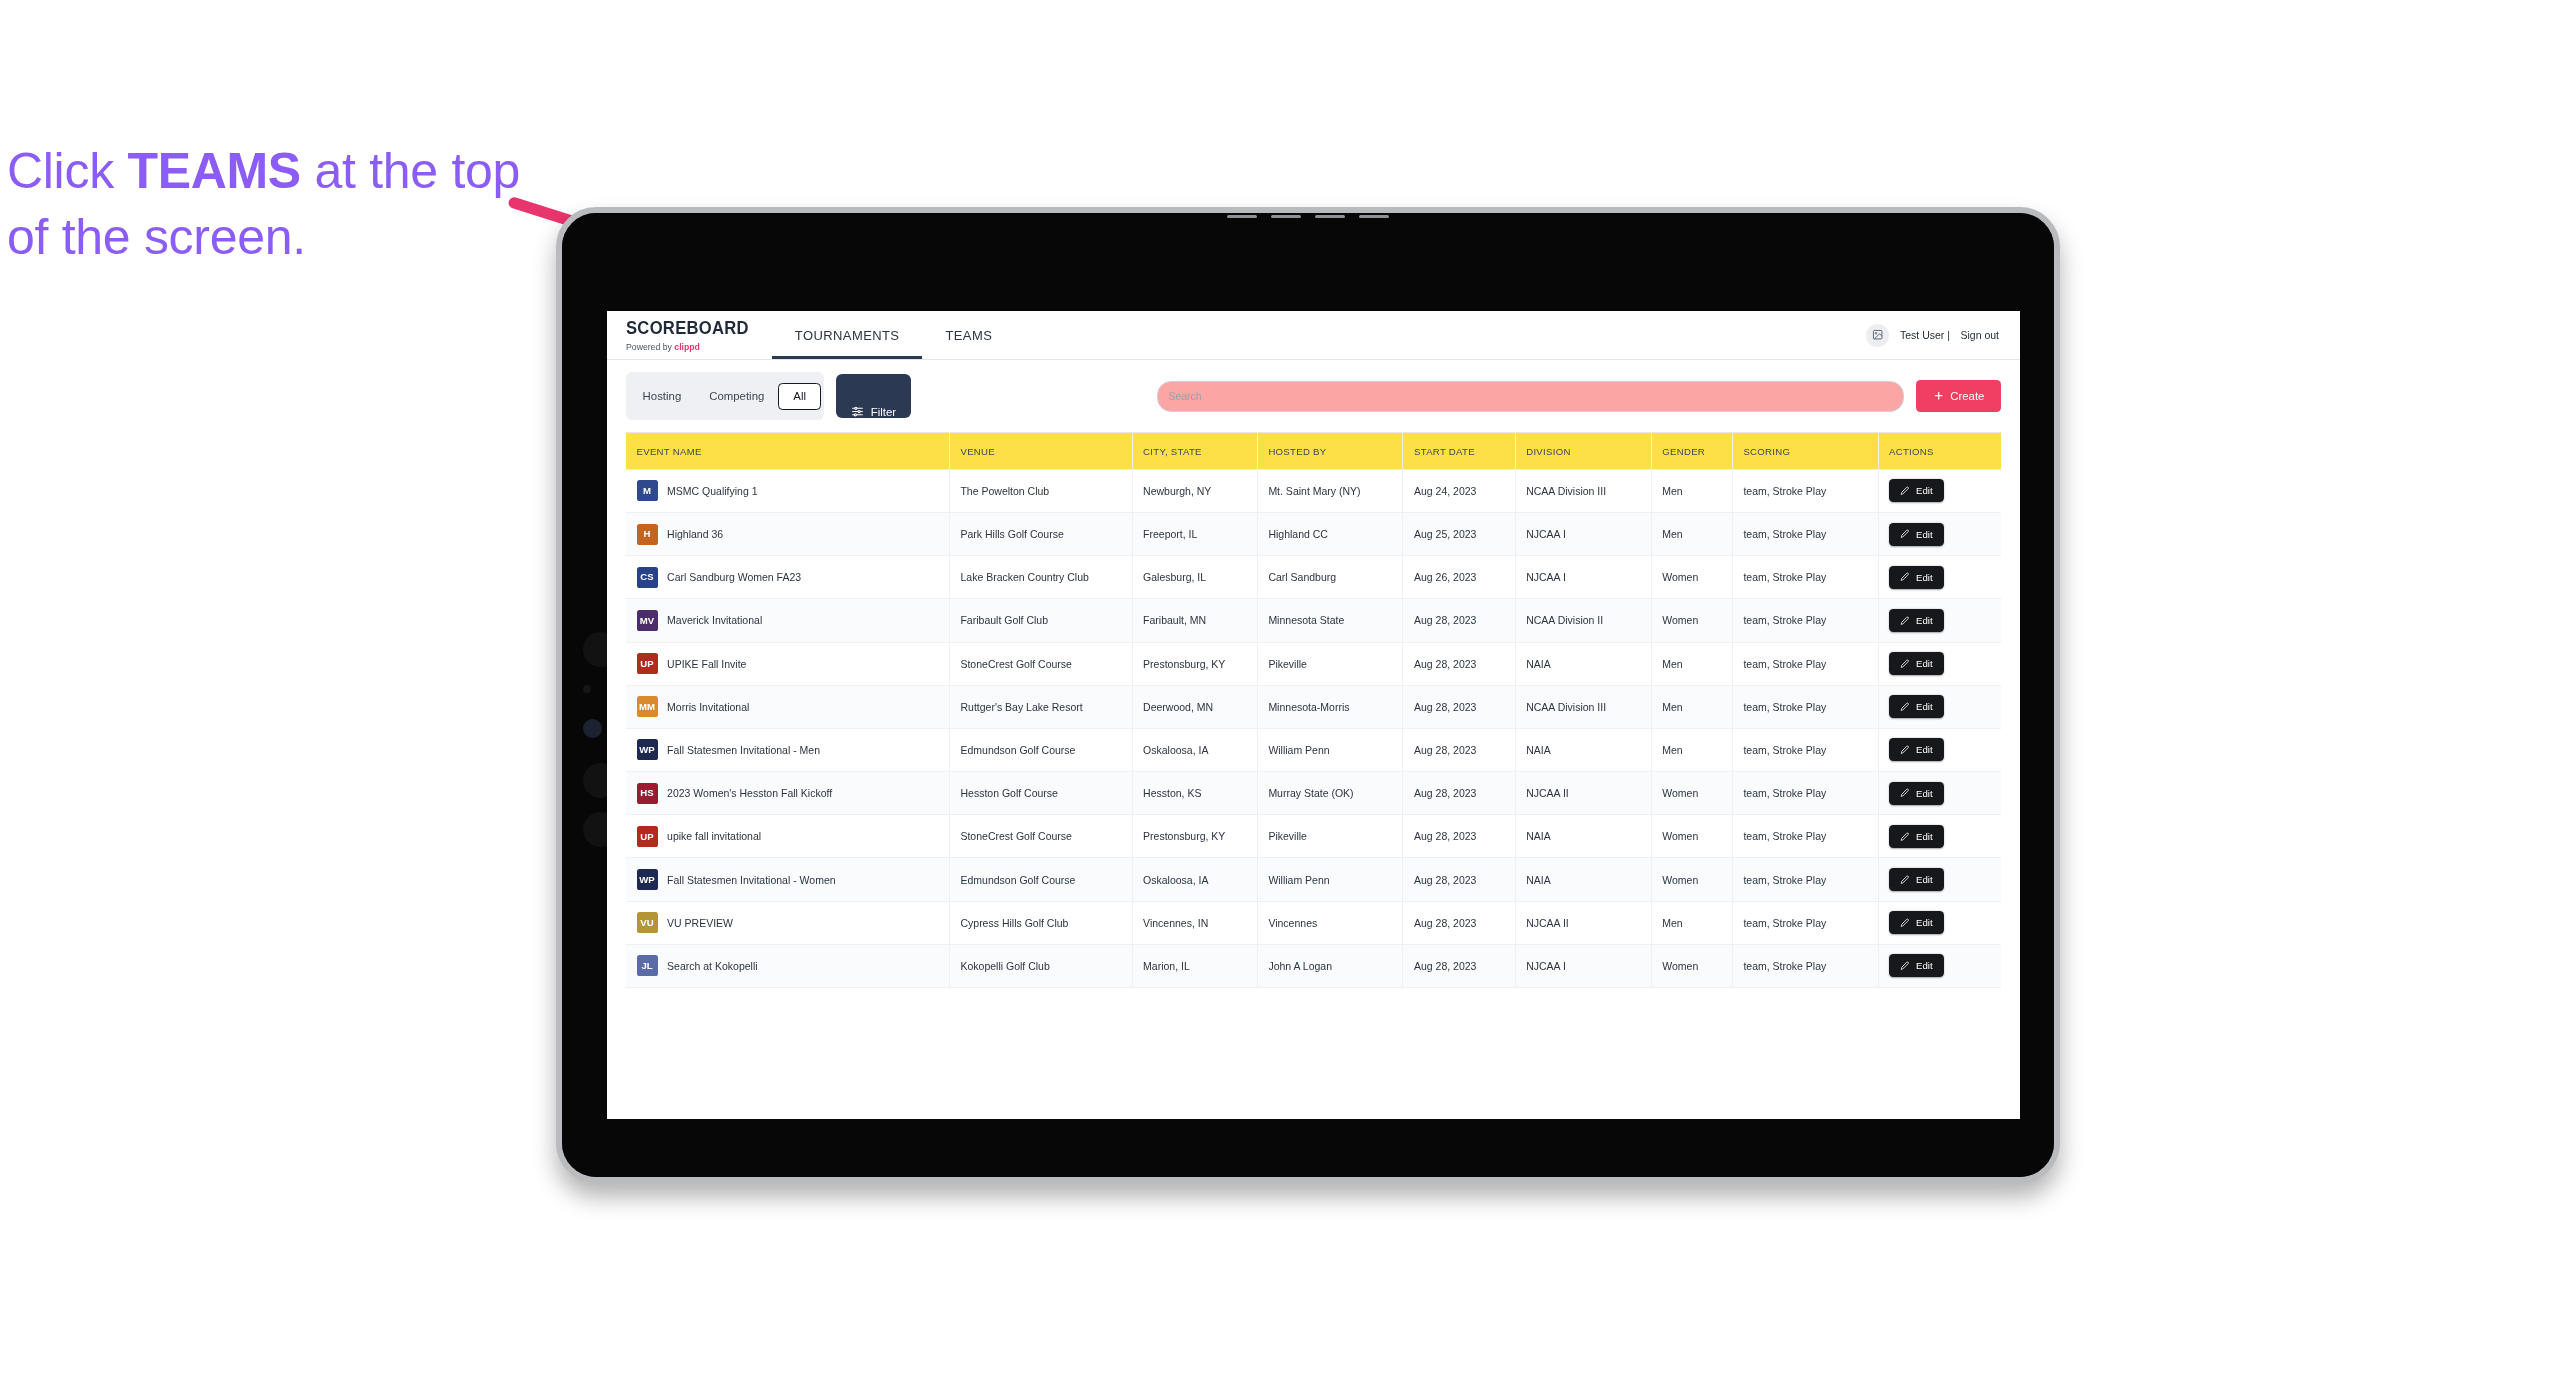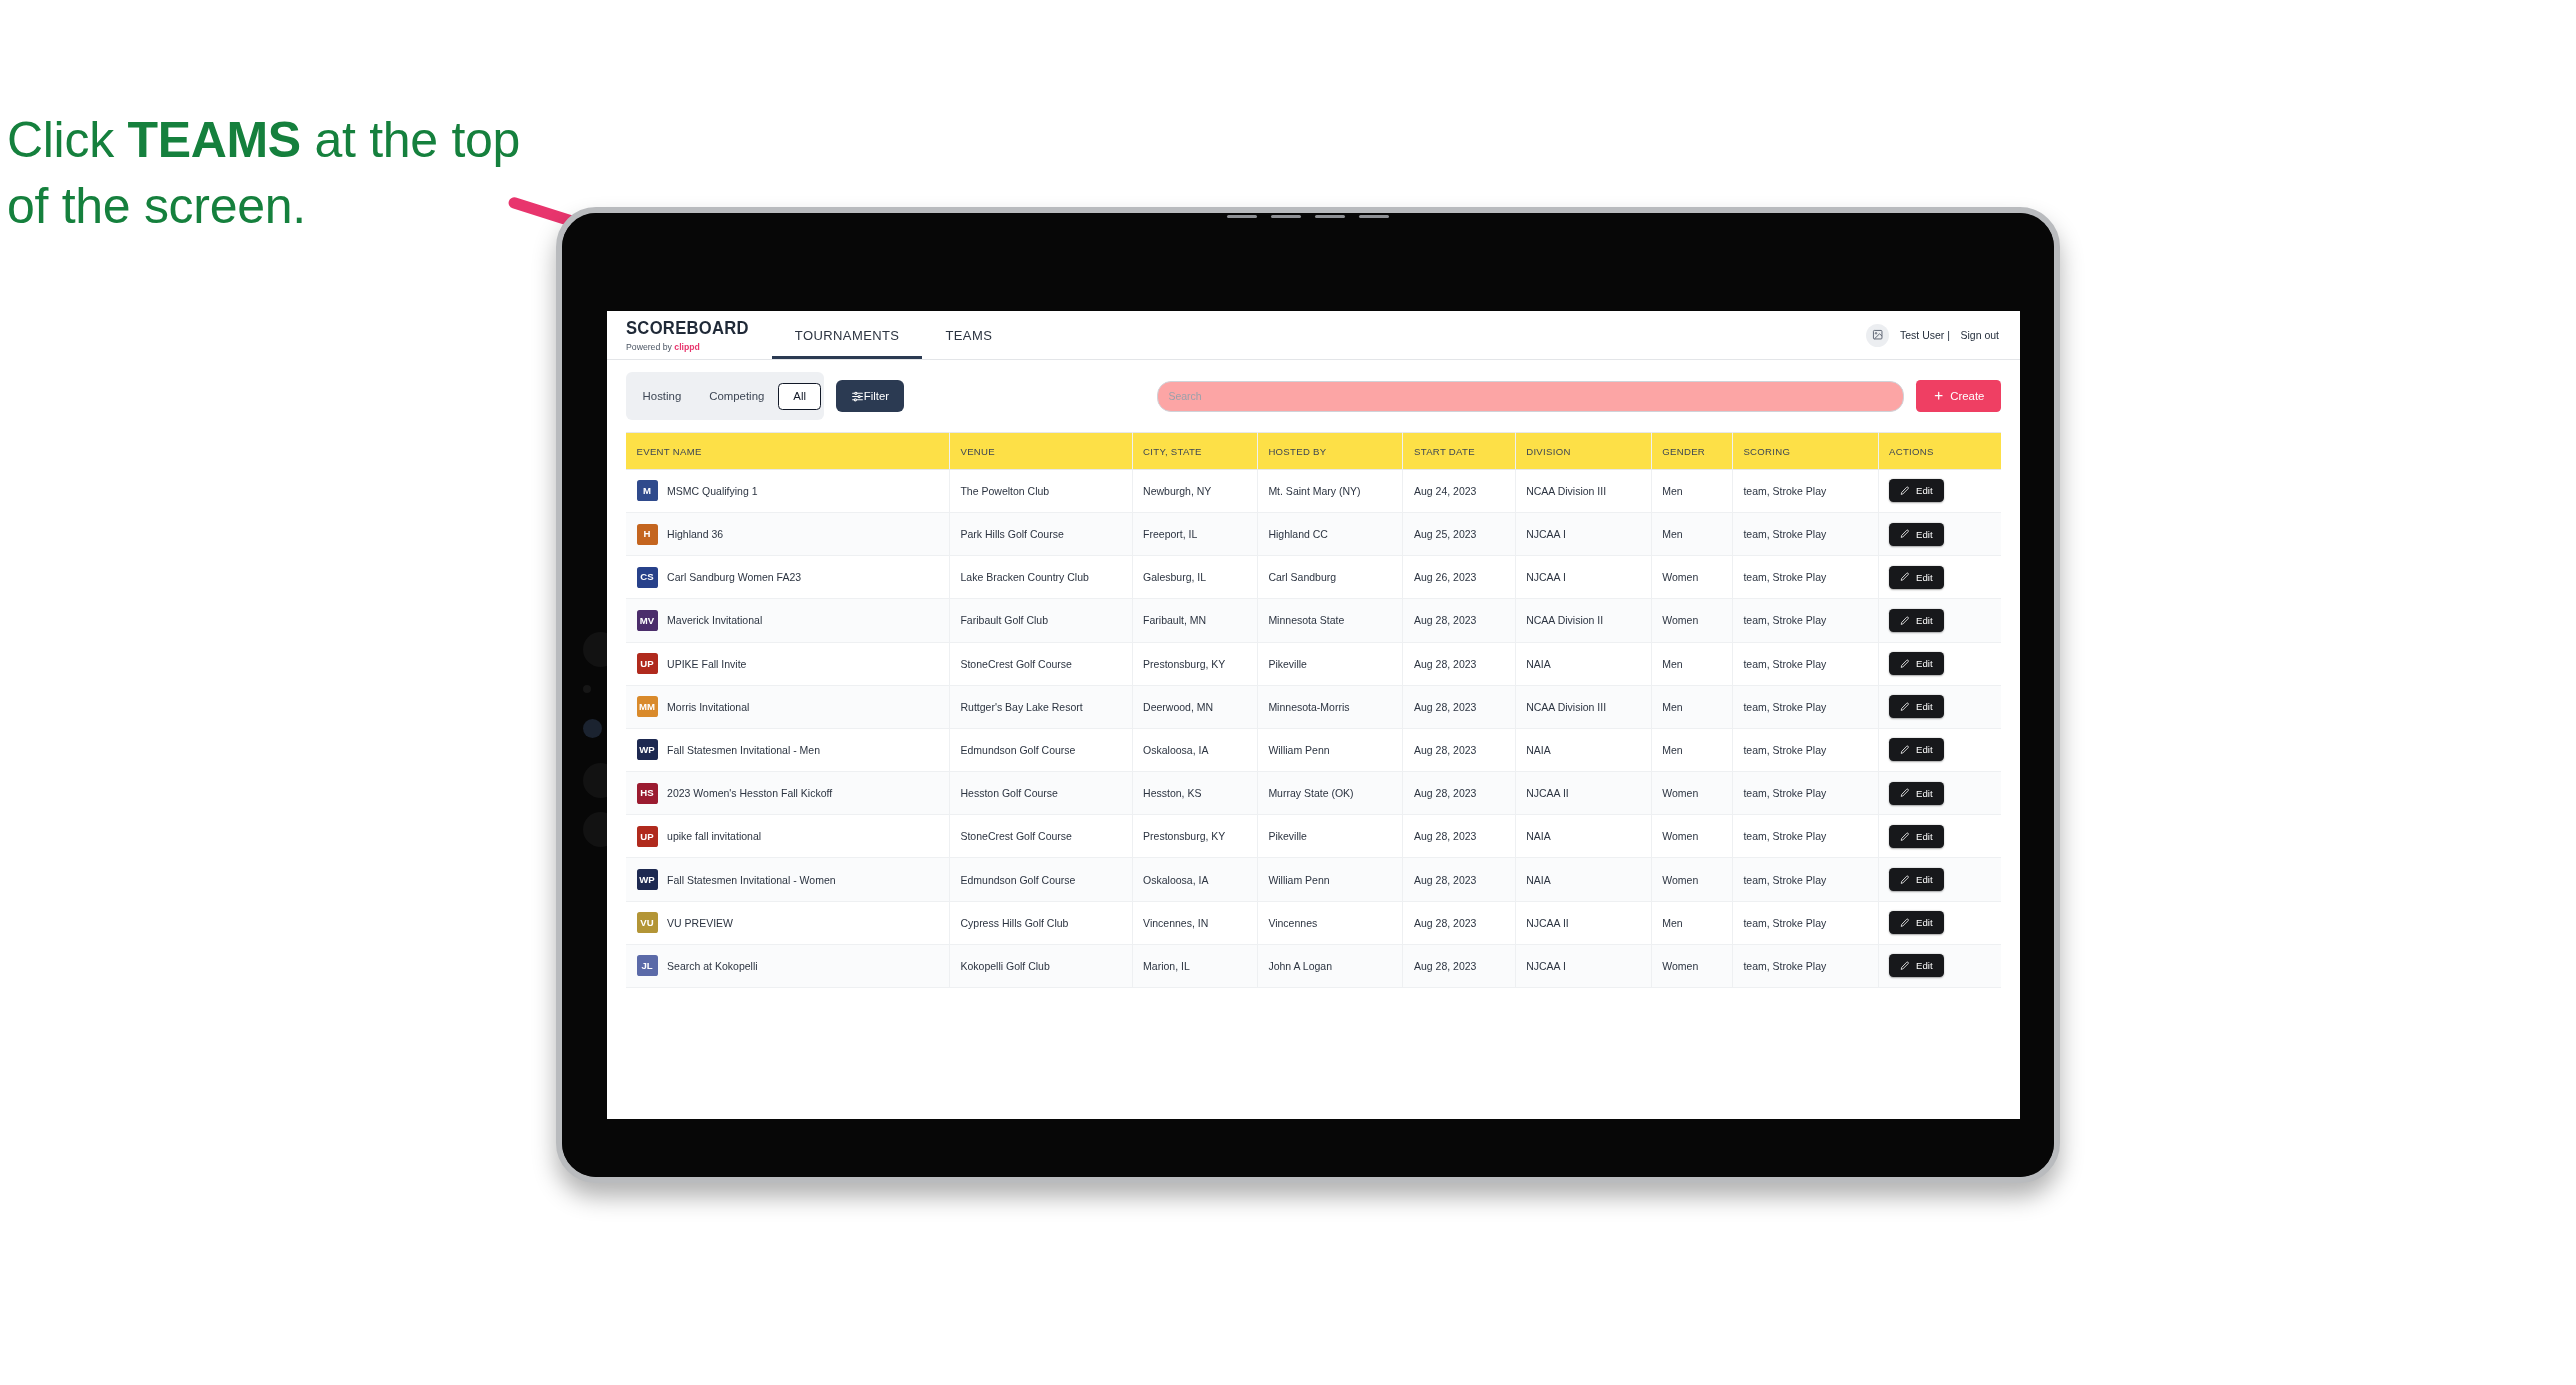--- a/index.html
+++ b/index.html
@@ -7,25 +7,25 @@
     width: 2576px; height: 1386px;
     background: #ffffff;
     font-family: "Liberation Sans", sans-serif;
     overflow: hidden;
   }
   .stage { position: relative; width: 2576px; height: 1386px; background:#fff; }
 
   
   .instruction {
     position: absolute;
-    left: 7px; top: 107px;
+    left: 7px; top: 138px;
     width: 559px;
     font-size: 50px;
     line-height: 1.32;
-    color: #15803d;
+    color: #8b5cf6;
     letter-spacing: -0.3px;
   }
   .instruction b { font-weight: 700; }
 
   
   .arrow-svg { position: absolute; left: 472px; top: 175px; width: 472px; height: 192px; }
 
   
   .device {
     position: absolute;
@@ -120,23 +120,23 @@
     display:flex; align-items:center;
     background:#eef0f3; border-radius:6.1px; padding:2.6px;
     height:48px;
   }
   .seg-item {
     padding: 0 14px; height:27px; display:flex; align-items:center;
     font-size:11.4px; color:#3d4654; border-radius:4.4px; cursor:pointer;
   }
   .seg-item.active { background:#fff; border:1.3px solid #111827; color:#111827; font-weight:400; }
   .filter-btn {
-    display:flex; align-items:center; 
+    display:flex; align-items:flex-end; gap:7px;
     background:#2b3a52; color:#fff;
-    height:32px; padding: 0 15px; border-radius:6.1px;
+    height:44px; padding: 0 15px; border-radius:6.1px;
     font-size:11.4px; cursor:pointer;
   }
   .search-wrap { margin-left:auto; display:flex; align-items:center; gap:12.2px; }
   .search-input {
     width: 747px; height:31px;
     border:0.9px solid #cfd3d9; border-radius:14px;
     padding: 0 10.5px; font-size:10.5px; color:#111827;
     font-family:"Liberation Sans", sans-serif; background:#fca5a5;
   }
   .search-input::placeholder { color:#9aa1ab; }

